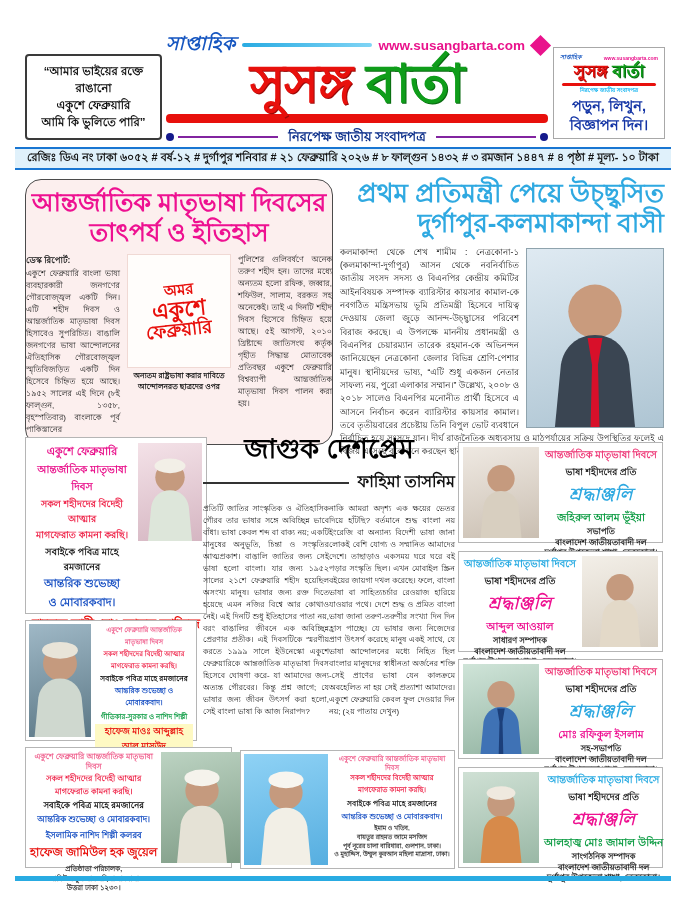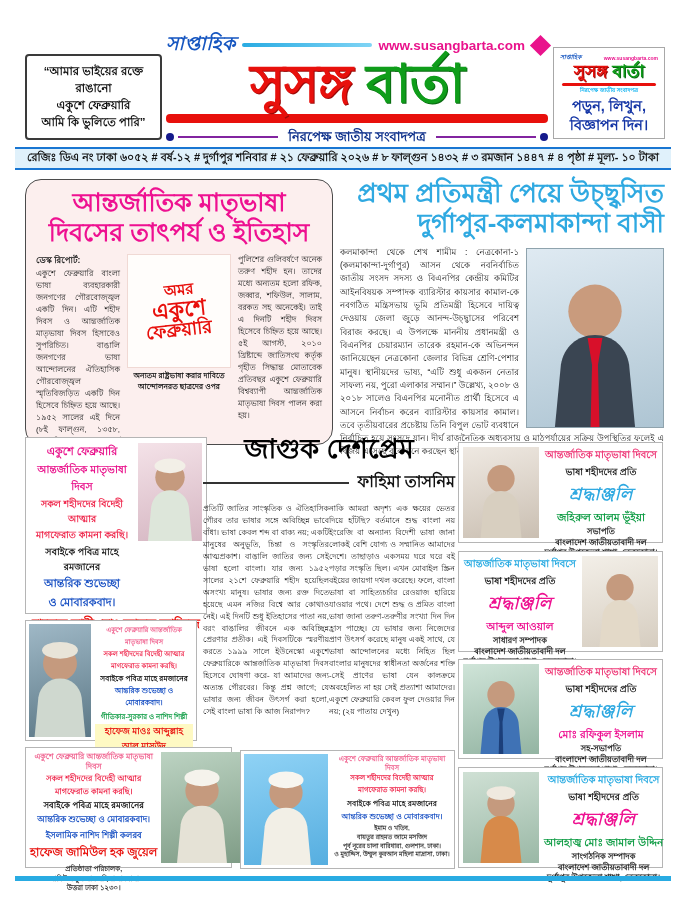--- a/index.html
+++ b/index.html
@@ -28,21 +28,21 @@
   .mini-web{color:#e9138c;font-size:5px;font-weight:700;}
   .mini-title{font-size:17px;font-weight:900;line-height:1.1;}
   .mini-redbar{height:3px;width:86%;margin:1px auto 1px;background:#e8100c;border-radius:2px;}
   .mini-tag{color:#00aeef;font-size:5.5px;font-weight:800;}
   .promo{color:#1334a5;font-size:14.5px;font-weight:800;line-height:1.3;margin-top:2px;}
 
   
   .register-bar{position:absolute;left:15px;top:147px;width:656px;height:23px;background:#e0f1fb;border-top:2.5px solid #1976d2;border-bottom:2.5px solid #1976d2;display:flex;align-items:center;justify-content:center;font-size:11px;font-weight:bold;color:#101010;box-sizing:border-box;white-space:nowrap;}
 
   
-  .article-left{position:absolute;left:25px;top:179px;width:308px;height:266px;background:#fcefee;border:1.5px solid #4b4b4b;border-radius:16px;box-sizing:border-box;padding:8px 10px 6px;}
+  .article-left{position:absolute;left:25px;top:179px;width:308px;height:266px;background:#fcefee;border:1.5px solid #4b4b4b;border-radius:16px;box-sizing:border-box;padding:8px 0 6px;}
   .al-headline{color:#ee1191;font-size:25px;font-weight:900;text-align:center;line-height:1.18;}
   .al-cols{display:flex;gap:7px;margin-top:7px;}
   .al-col{flex:1;font-size:8px;text-align:justify;line-height:1.5;color:#222;}
   .al-byline{font-weight:bold;font-size:8.5px;margin-bottom:1px;}
   .al-mid{width:104px;flex:none;}
   .callig{height:112px;background:#fffdfb;border:1px solid #f0d9d4;display:flex;flex-direction:column;align-items:center;justify-content:center;transform:none;overflow:hidden;}
   .callig div{color:#e8100c;font-weight:900;transform:rotate(-6deg);line-height:1.05;}
   .callig .c1{font-size:15px;}
   .callig .c2{font-size:22px;}
   .callig .c3{font-size:18px;}

